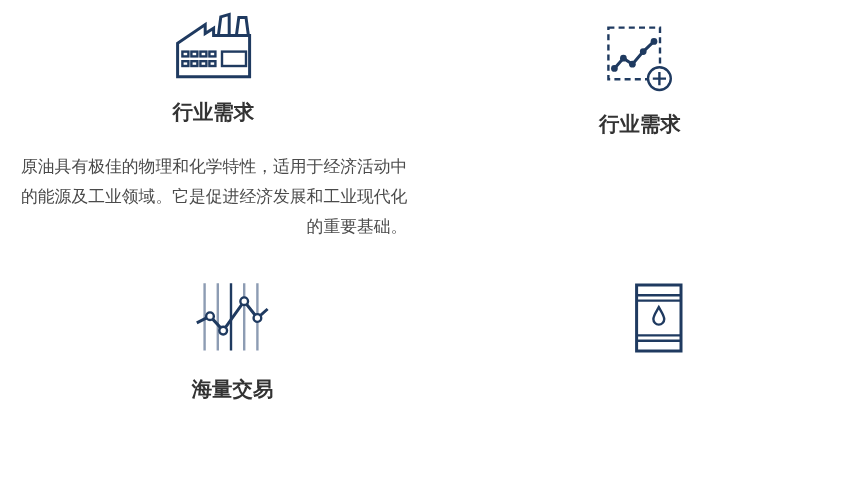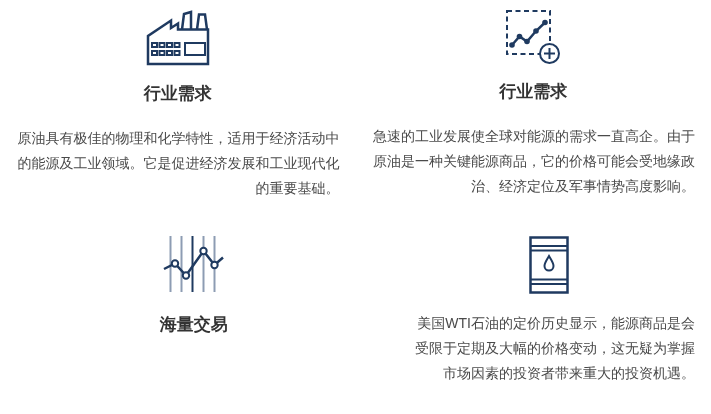--- a/index.html
+++ b/index.html
@@ -74,21 +74,20 @@
           <circle cx="15.5" cy="28.5" r="2.8"></circle>
           <circle cx="23" cy="33.5" r="2.8"></circle>
           <circle cx="32" cy="23" r="2.8"></circle>
           <circle cx="41" cy="14.5" r="2.8"></circle>
         </g>
         <circle cx="45.5" cy="45.5" r="9.5" fill="#ffffff" stroke="currentColor" stroke-width="2"></circle>
         <path d="M40 45.5 H51 M45.5 40 V51" fill="none" stroke="currentColor" stroke-width="2"></path>
       </svg>
     </div>
     <h3 class="card-title">行业需求</h3>
-    <p class="card-body">急速的工业发展使全球对能源的需求一直高企。由于原油是一种关键能源商品，它的价格可能会受地缘政治、经济定位及军事情势高度影响。</p>
   </div>
 
   <div class="card">
     <div class="icon-box">
       <svg width="64" height="62" viewBox="0 0 64 62">
         <g stroke-width="2" fill="none">
           <line class="lt" x1="8.5" y1="2" x2="8.5" y2="58"></line>
           <line class="lt" x1="19.5" y1="2" x2="19.5" y2="58"></line>
           <line x1="30.5" y1="2" x2="30.5" y2="58" stroke="currentColor"></line>
           <line class="lt" x1="41.5" y1="2" x2="41.5" y2="58"></line>
@@ -112,16 +111,15 @@
         <g fill="none" stroke="currentColor" stroke-width="2.5">
           <rect x="3.5" y="2.5" width="37" height="55"></rect>
           <line x1="3.5" y1="11" x2="40.5" y2="11" stroke-width="2"></line>
           <line x1="3.5" y1="15.5" x2="40.5" y2="15.5" stroke-width="2"></line>
           <line x1="3.5" y1="44.5" x2="40.5" y2="44.5" stroke-width="2"></line>
           <line x1="3.5" y1="49" x2="40.5" y2="49" stroke-width="2"></line>
           <path d="M22 21 C19.5 25.5 17.5 28 17.5 31 A4.5 4.5 0 0 0 26.5 31 C26.5 28 24.5 25.5 22 21 Z" stroke-width="2"></path>
         </g>
       </svg>
     </div>
-    <p class="card-body">美国WTI石油的定价历史显示，能源商品是会受限于定期及大幅的价格变动，这无疑为掌握市场因素的投资者带来重大的投资机遇。</p>
   </div>
 
 </div>
 
 </body></html>

